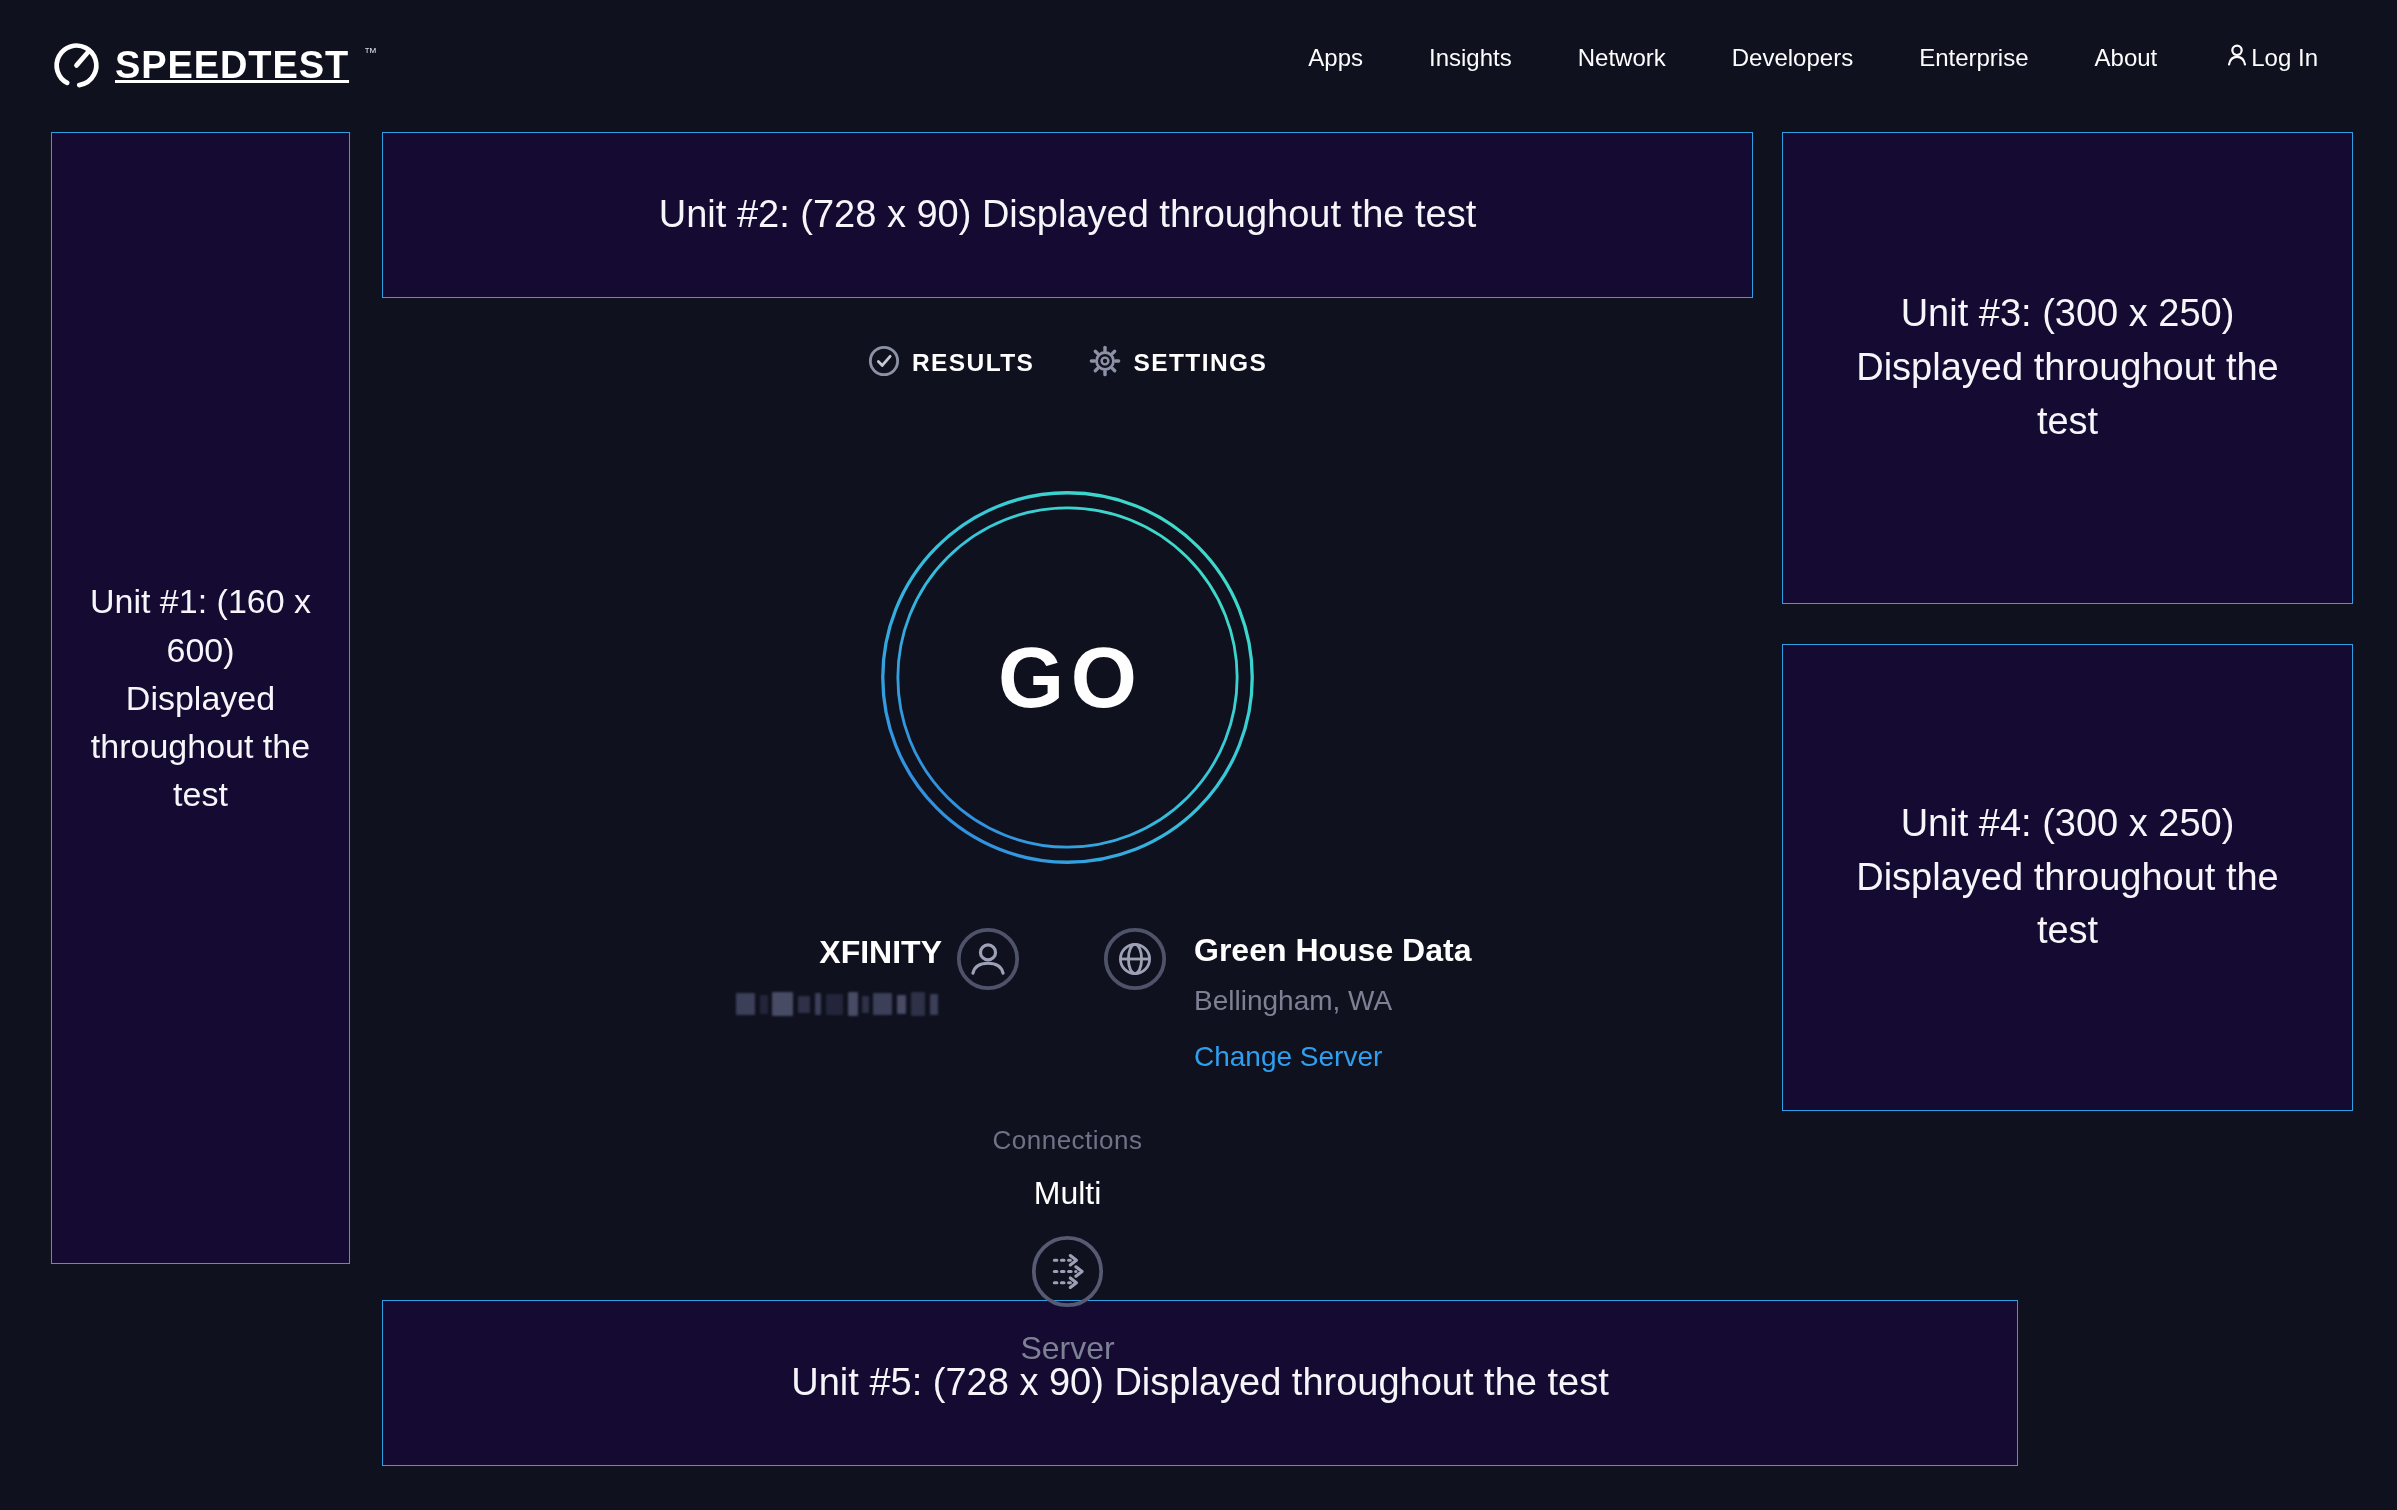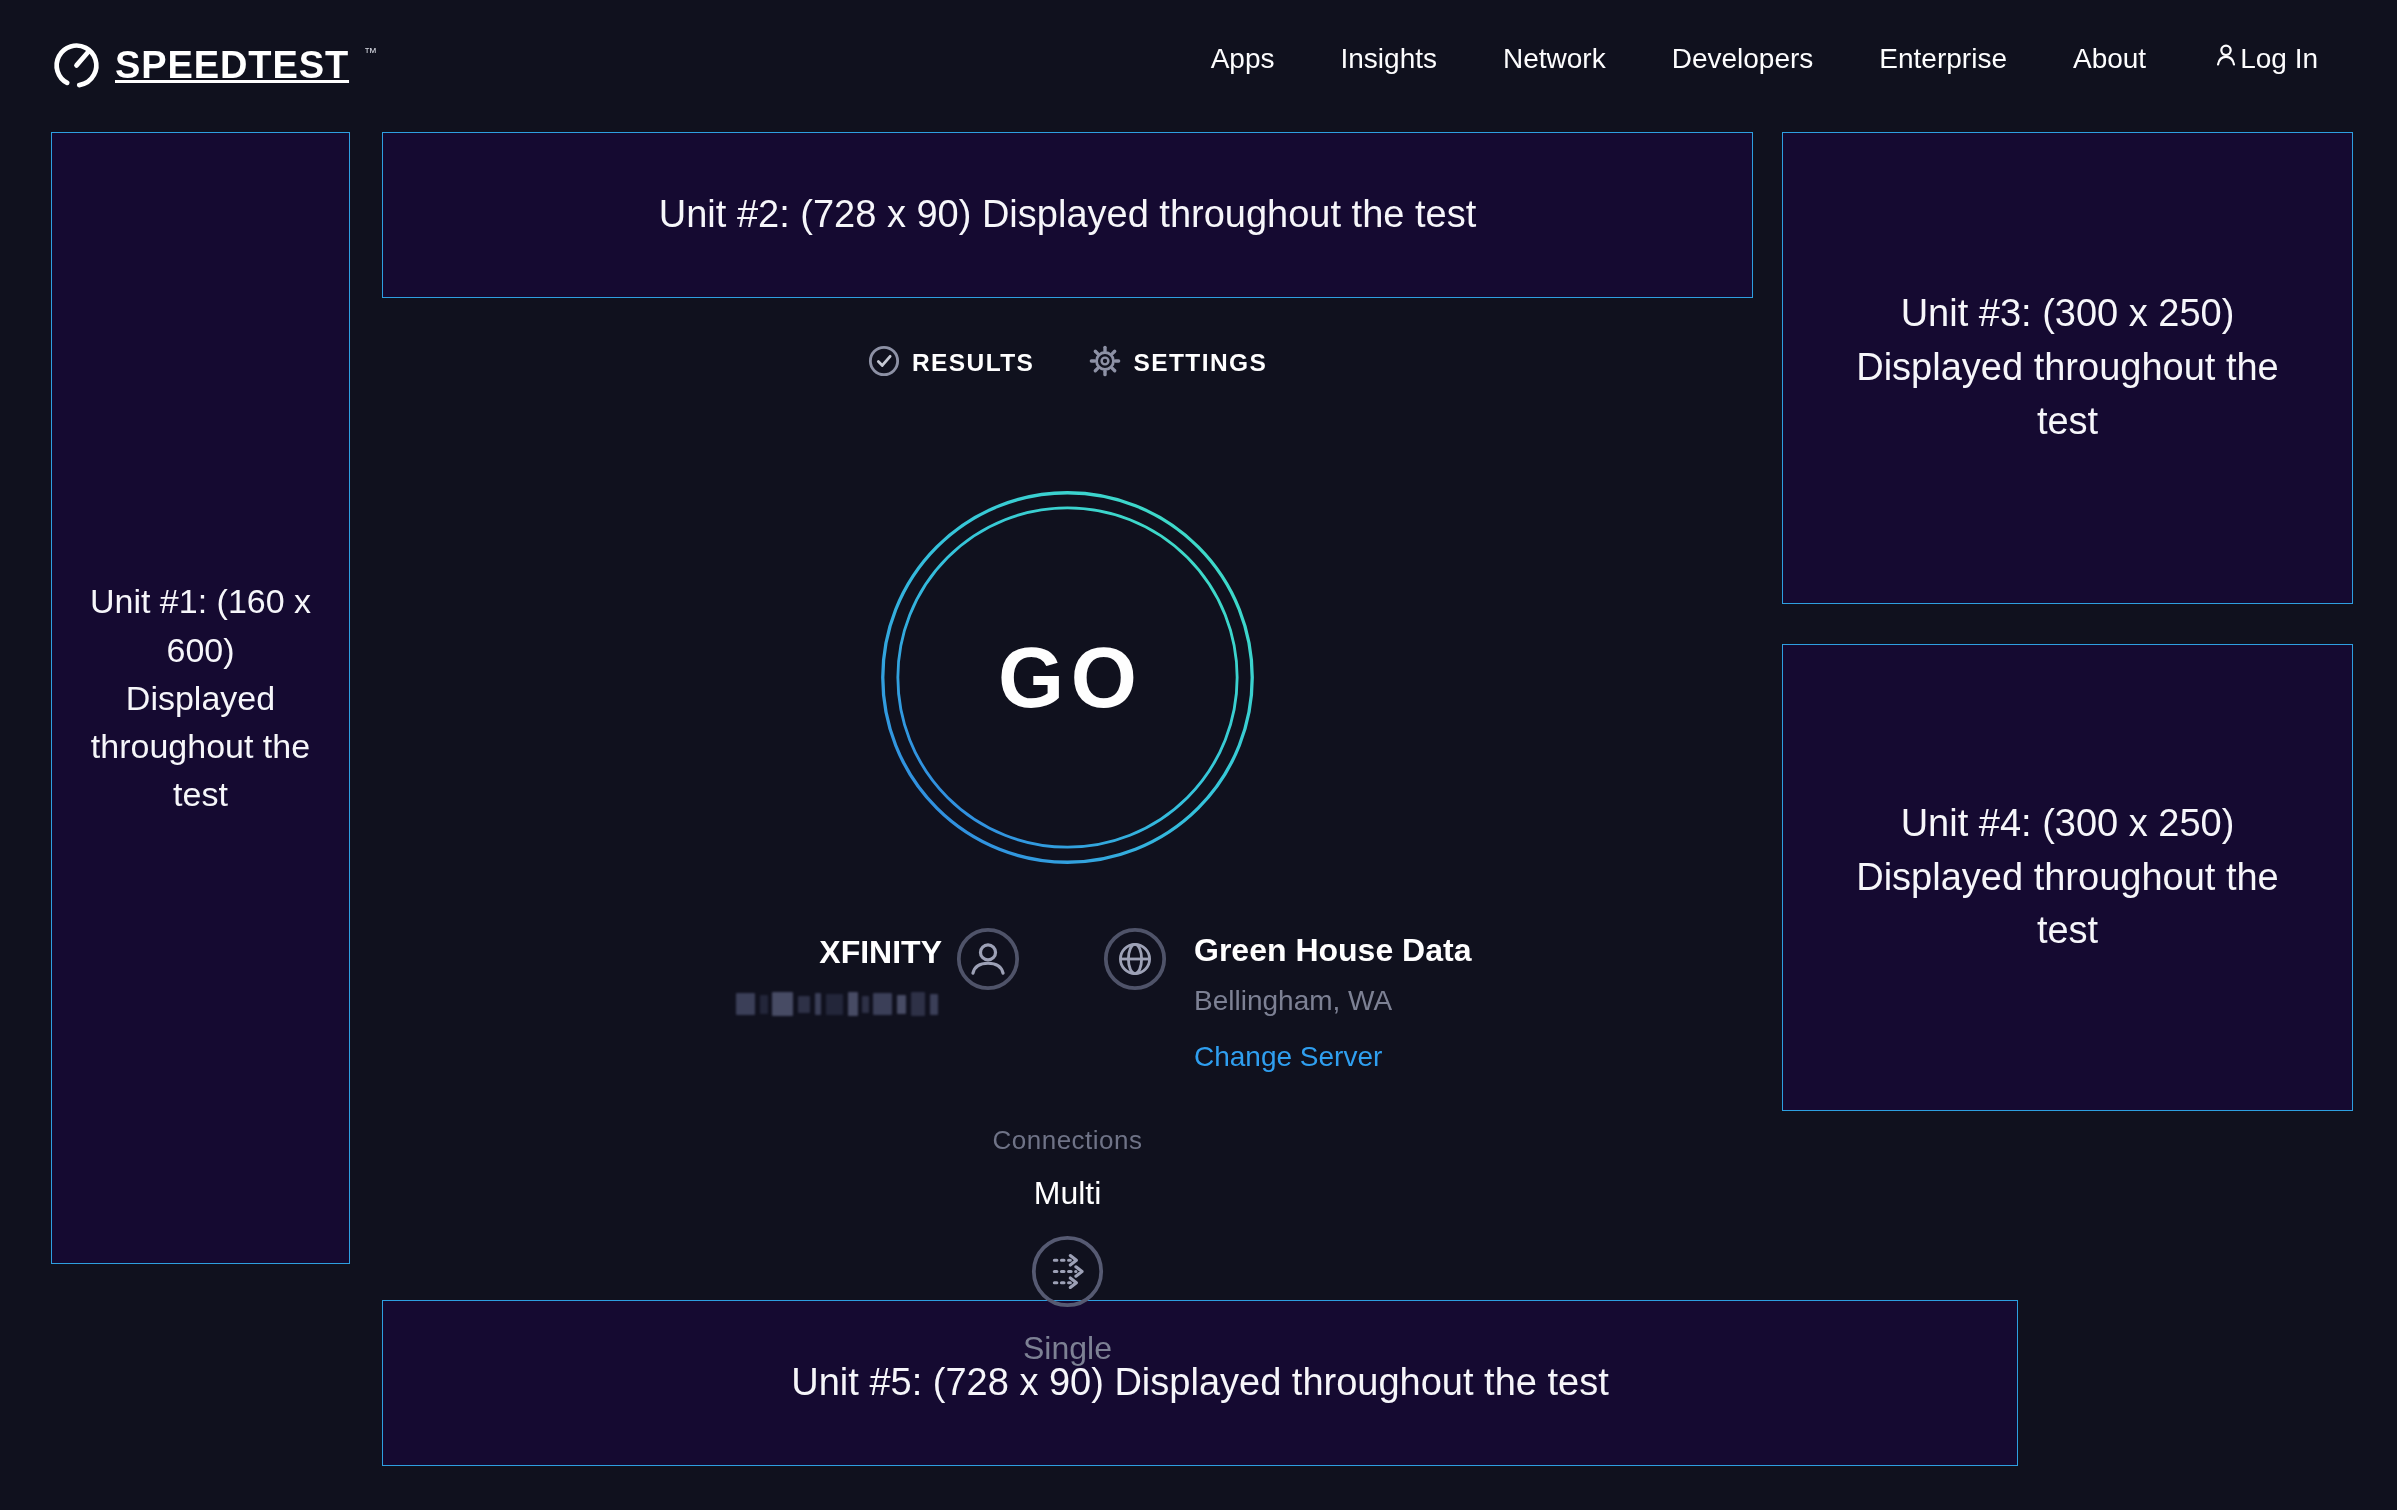--- a/index.html
+++ b/index.html
@@ -8,21 +8,21 @@
   .canvas {
     position:relative; width:2397px; height:1510px;
     background:#10111e; overflow:hidden; color:#fff;
   }
 
   
   .logo { position:absolute; left:51px; top:38px; display:flex; align-items:center; gap:13px; cursor:pointer; }
   .logo-text { font-size:38px; font-weight:700; letter-spacing:0.9px; color:#fff;text-decoration:underline; }
   .logo-tm { font-size:13px; vertical-align:top; position:relative; top:-13px; left:1.9px; color:#cfd1da; }
   .nav { position:absolute; right:79px; top:41px; display:flex; align-items:center; gap:66px; }
-  .nav a { color:#fdfdfe; font-size:28px; text-decoration:none; font-weight:400; cursor:pointer; }
+  .nav a { color:#fdfdfe; font-size:24px; text-decoration:none; font-weight:400; cursor:pointer; }
   .login { display:flex; align-items:center; gap:0; }
 
   
   .ad {
     position:absolute; background:#150a31; border:1.9px solid #2e9fe0;
     display:flex; align-items:center; justify-content:center;
     text-align:center; color:#f6f6fa; line-height:1.42;
   }
   .ad span { display:inline-block; }
   .ad1 { left:51px;  top:132px;  width:299px;  height:1132px; font-size:34px; }
@@ -213,18 +213,18 @@
           <g stroke="#9da1b6" stroke-width="3.4" stroke-linecap="round">
             <line x1="25" y1="27" x2="42" y2="27" stroke-dasharray="2.6 5"></line>
             <path d="M42 22 l6.5 5 l-6.5 5" stroke-linejoin="round"></path>
             <line x1="25" y1="39" x2="48" y2="39" stroke-dasharray="2.6 5"></line>
             <path d="M48 34 l6.5 5 l-6.5 5" stroke-linejoin="round"></path>
             <line x1="25" y1="51" x2="42" y2="51" stroke-dasharray="2.6 5"></line>
             <path d="M42 46 l6.5 5 l-6.5 5" stroke-linejoin="round"></path>
           </g>
         </svg>
       </span>
-      <span class="conn-single">Single</span>
+      <span class="conn-single">Server</span>
     </div>
   </div>
 
 </div>
 
 
 </body></html>

